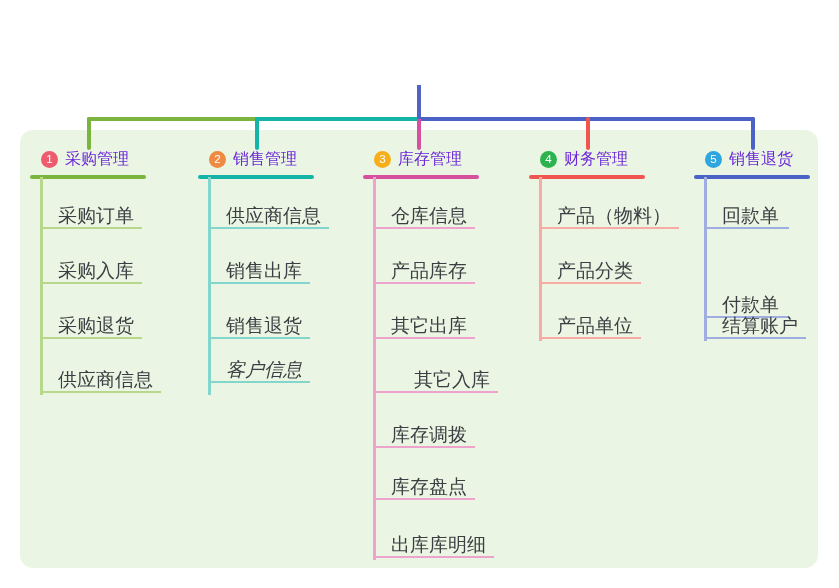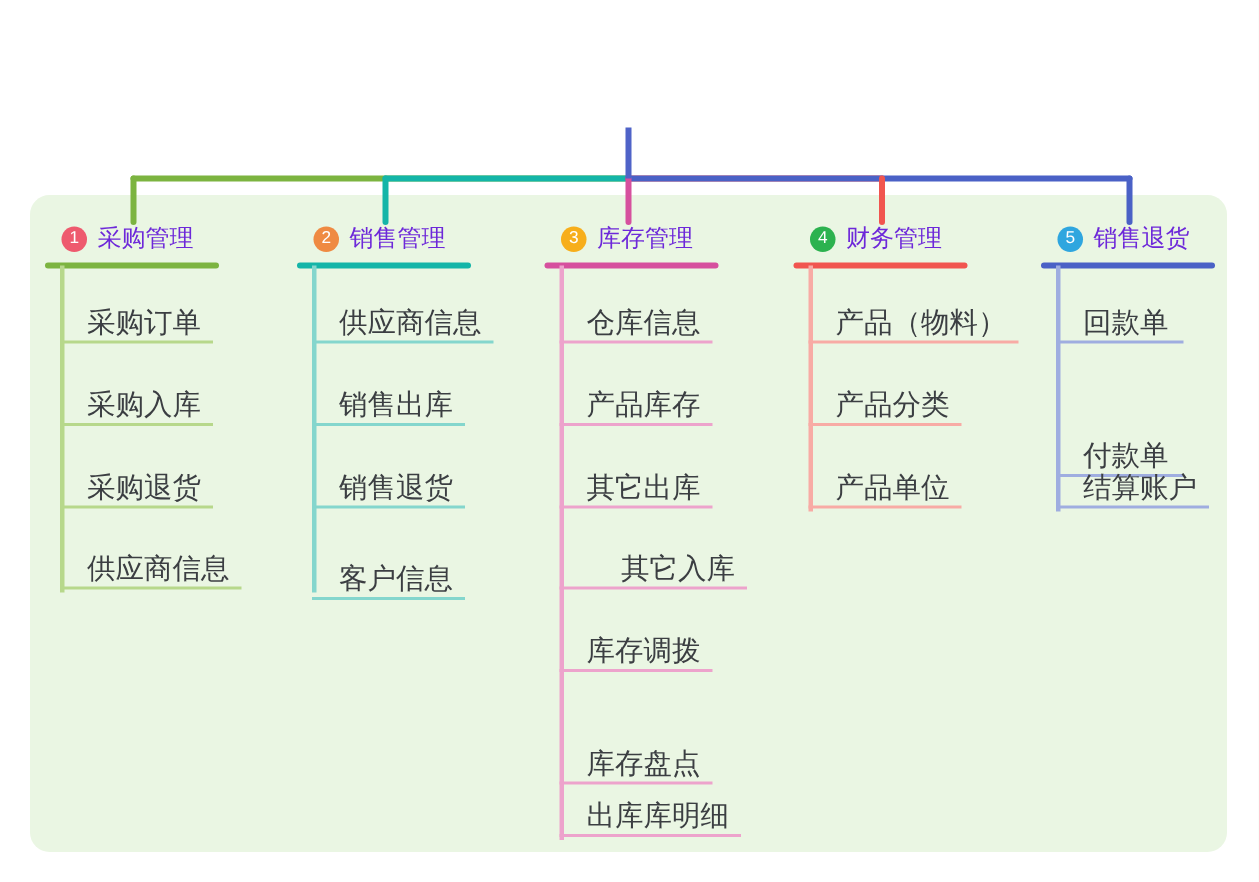--- a/index.html
+++ b/index.html
@@ -90,37 +90,37 @@
     <div class="branch-title">
       <span class="badge" style="background: rgb(239, 138, 66);">2</span>
       <span class="btxt">销售管理</span>
     </div>
     <div class="title-underline"></div>
     <div class="spine" style="height: 218.4px;"></div>
     <div class="kids">
           <div class="kid" style="top: 58px;">供应商信息</div>
           <div class="kid" style="top: 112.8px; text-align: center;">销售出库</div>
           <div class="kid" style="top: 167.6px;">销售退货</div>
-          <div class="kid" style="top: 229px;">客户信息</div>
+          <div class="kid" style="top: 212px; font-style: italic;">客户信息</div>
         </div>
   </div>
       <div class="branch" style="left: 363px; --main: #d6509e; --light: #eda3cc;">
     <div class="branch-title">
       <span class="badge" style="background: rgb(247, 174, 27);">3</span>
       <span class="btxt">库存管理</span>
     </div>
     <div class="title-underline"></div>
     <div class="spine" style="height: 382.8px;"></div>
     <div class="kids">
           <div class="kid" style="top: 58px;">仓库信息</div>
           <div class="kid" style="top: 112.8px;">产品库存</div>
           <div class="kid" style="top: 167.6px;">其它出库</div>
           <div class="kid" style="top: 222.4px; padding-left: 41px;">其它入库</div>
           <div class="kid" style="top: 277.2px;">库存调拨</div>
-          <div class="kid" style="top: 352px;">库存盘点</div>
+          <div class="kid" style="top: 329px;">库存盘点</div>
           <div class="kid" style="top: 386.8px;">出库库明细</div>
         </div>
   </div>
       <div class="branch" style="left: 529px; --main: #f1554f; --light: #f8aba5;">
     <div class="branch-title">
       <span class="badge" style="background: rgb(44, 178, 79);">4</span>
       <span class="btxt">财务管理</span>
     </div>
     <div class="title-underline"></div>
     <div class="spine" style="height: 163.6px;"></div>

